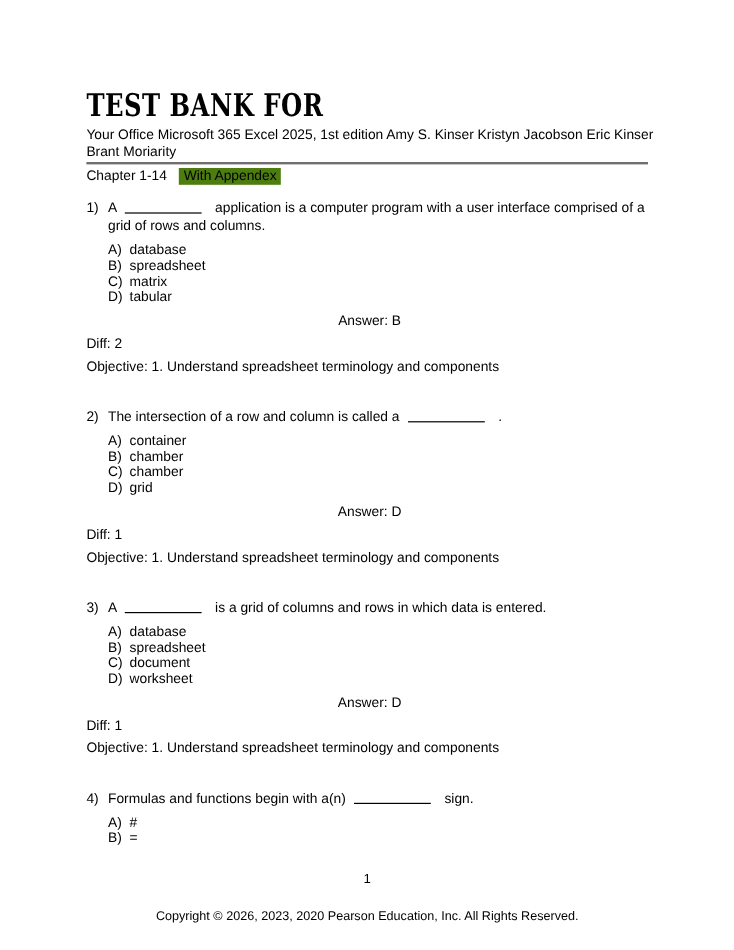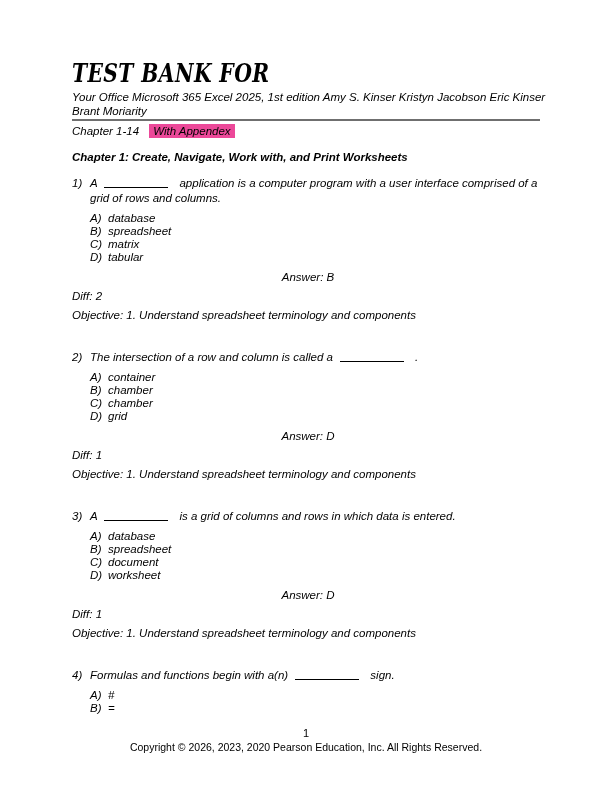--- a/index.html
+++ b/index.html
@@ -7,23 +7,22 @@
     width: 612px; height: 792px;
     background: #ffffff;
     font-family: "Liberation Sans", sans-serif;
     font-size: 11.5px;
     color: #000;
     position: relative;
     overflow: hidden;
   }
   .content {
     position: absolute;
-    left: 72px; top: 60px;
+    left: 72px; top: 76px;
     width: 472px;
-    font-style: italic;
   }
   
   .doc-title {
     margin: 0; padding: 0;
     height: 28px;
     font-family: "DejaVu Serif", serif;
     font-weight: bold;
     font-size: 26px;
     line-height: 26px;
     letter-spacing: 0.5px;
@@ -80,38 +79,37 @@
   .meta { line-height: 13px; margin-top: 6px; }
   .meta.answer { margin-top: 7px; text-align: center; }
   
   .footer {
     position: absolute;
     left: 0; top: 727px;
     width: 612px;
     text-align: center;
   }
   .page-number { line-height: 13px; font-size: 11px; }
-  .copyright { line-height: 13px; font-size: 10.5px; margin-top: 1px; }
+  .copyright { line-height: 13px; font-size: 10.5px; margin-top: 18px; }
 </style>
 </head>
 <body>
 
 <div class="content">
 
   <h1 class="doc-title"><span class="squeeze">TEST BANK FOR</span></h1>
 
   <div class="subtitle">Your Office Microsoft 365 Excel 2025, 1st edition Amy S. Kinser Kristyn Jacobson Eric Kinser Brant Moriarity</div>
 
   <hr class="rule">
 
   <div class="chapter-line">
-    <span>Chapter 1-14</span><span class="hl" style="background: #ec4899;">With Appendex</span>
-  </div>
-
-  <div class="section-heading">Chapter 1: Create, Navigate, Work with, and Print Worksheets</div>
+    <span>Chapter 1-14</span><span class="hl" style="background: #4d7c0f;">With Appendex</span>
+  </div>
+
 
   <div id="questions">
   <div class="question first">
     <div class="q-stem">
       <span class="q-num">1)</span>
       <span class="q-body">A <span class="blank"></span>application is a computer program with a user interface comprised of a grid of rows and columns. </span>
     </div>
     <div class="options">
           <div class="option">
             <span class="opt-letter">A)</span>

